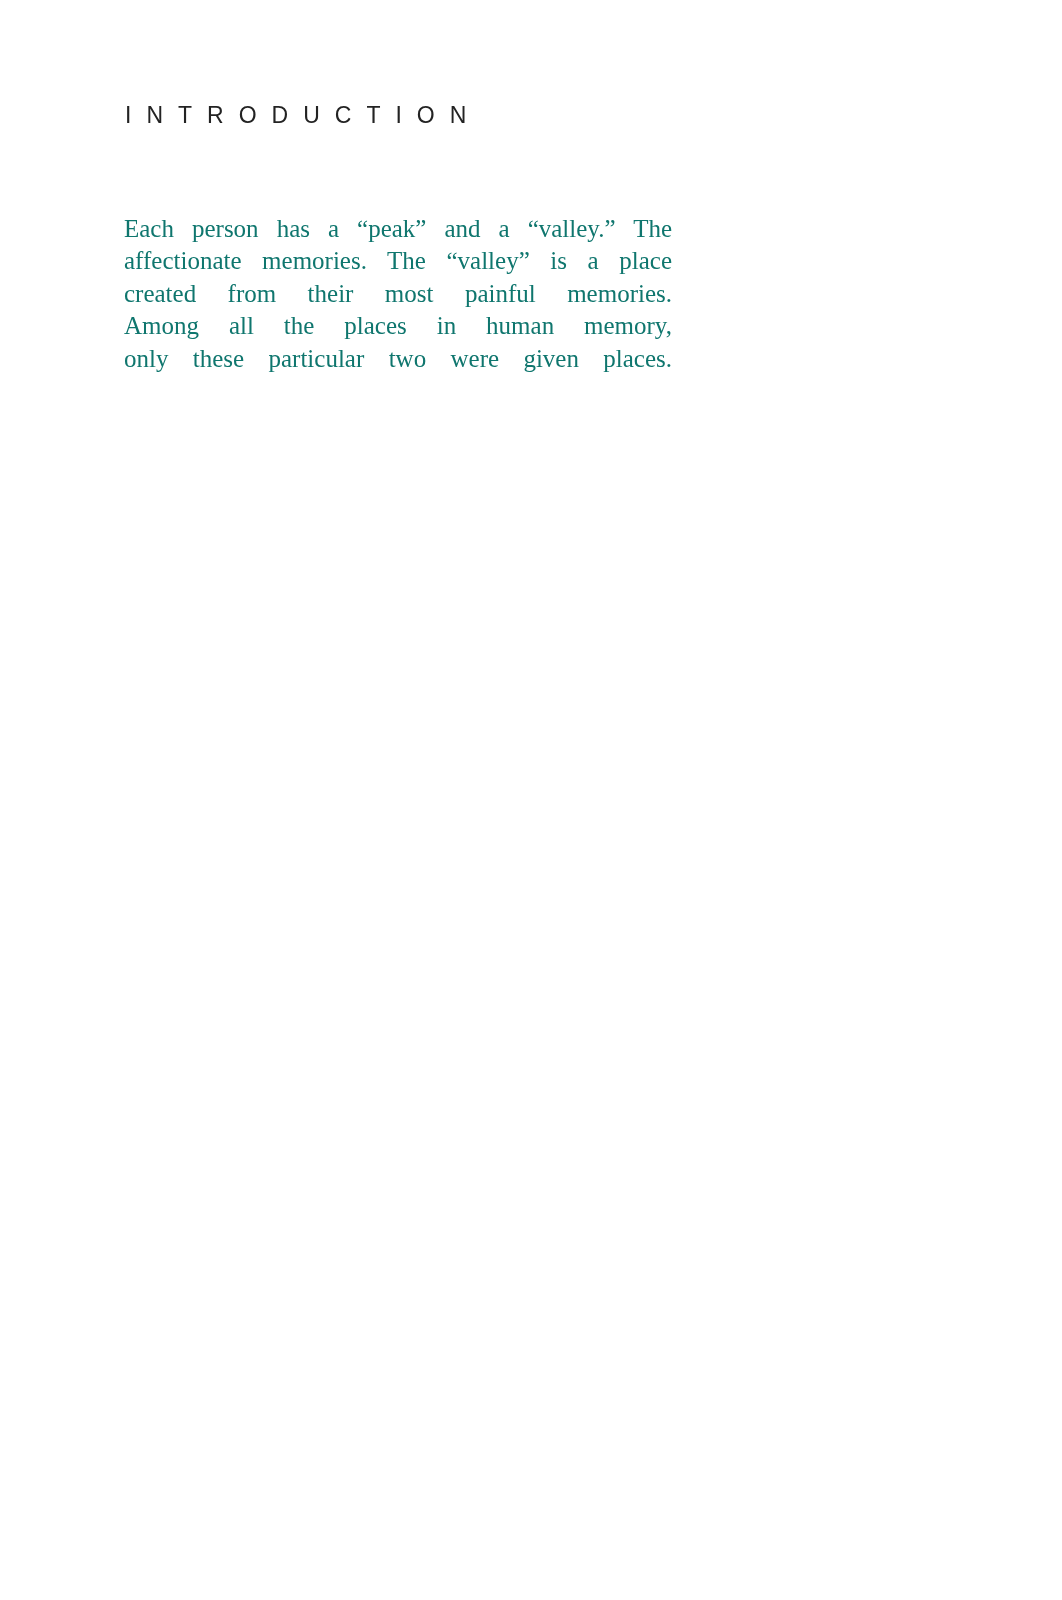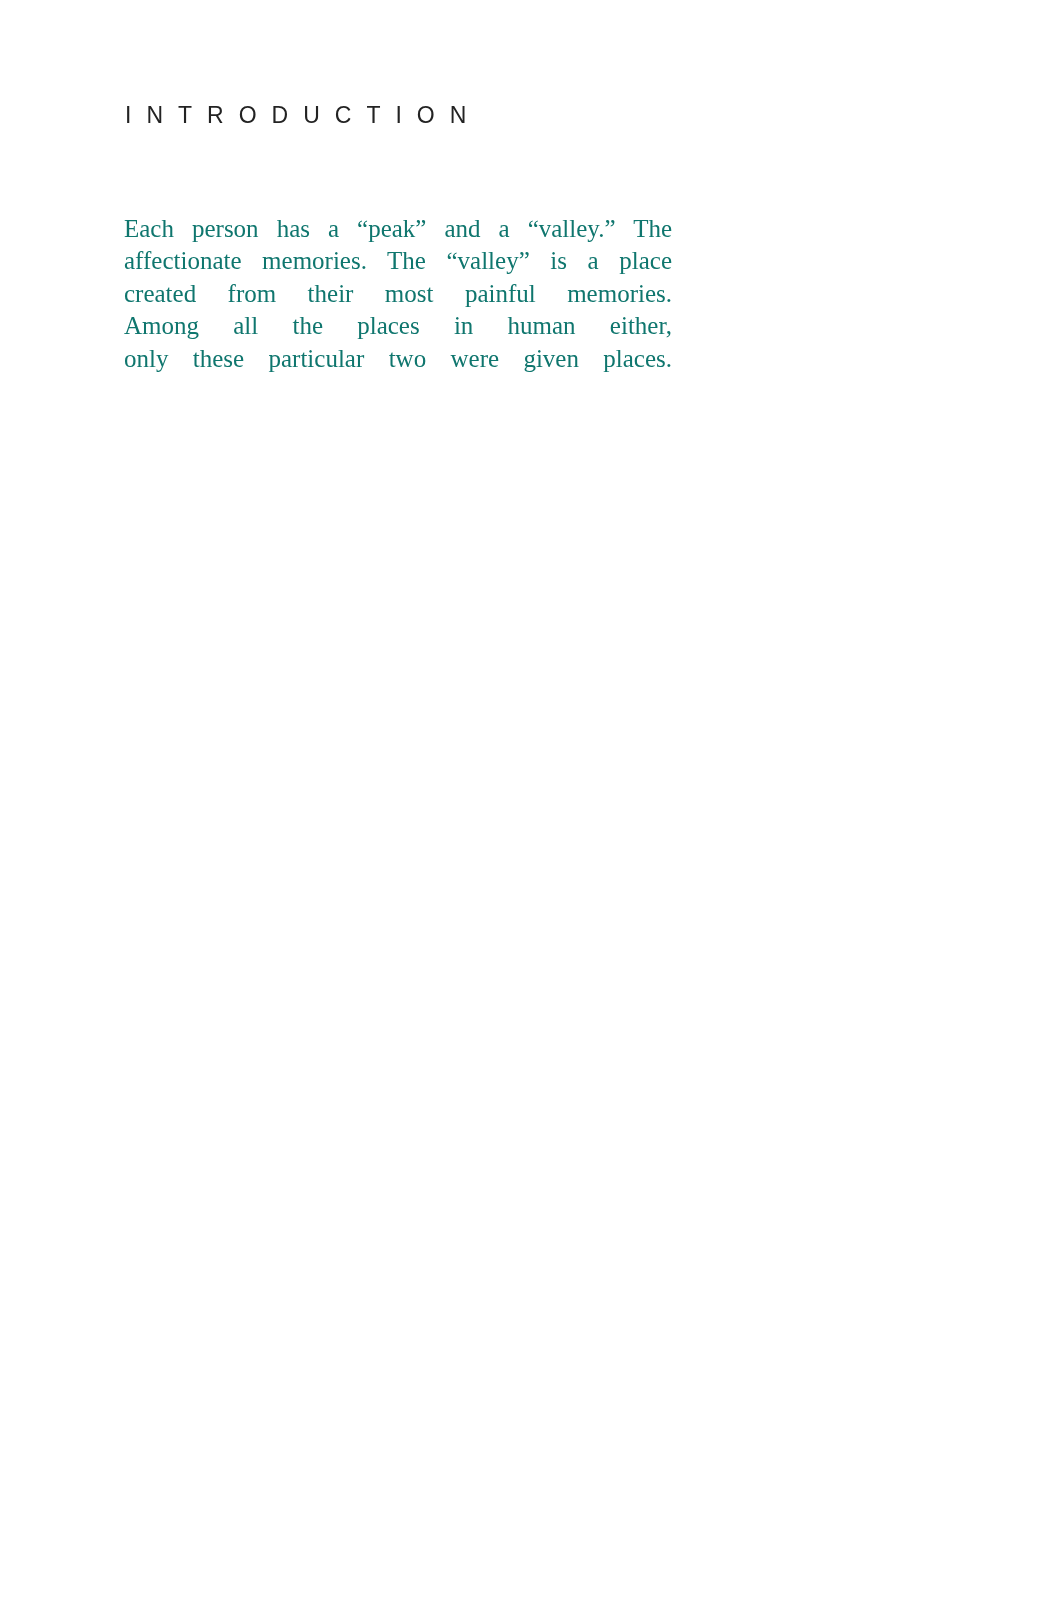--- a/index.html
+++ b/index.html
@@ -49,16 +49,16 @@
 </head>
 <body>
 
 <div class="page">
   <h1 class="heading">INTRODUCTION</h1>
 
   <div class="paragraph">
     <div class="text-line">Each person has a “peak” and a “valley.” The</div>
     <div class="text-line">affectionate memories. The “valley” is a place</div>
     <div class="text-line">created from their most painful memories.</div>
-    <div class="text-line">Among all the places in human either,</div>
+    <div class="text-line">Among all the places in human memory,</div>
     <div class="text-line">only these particular two were given places.</div>
   </div>
 </div>
 
 </body></html>

